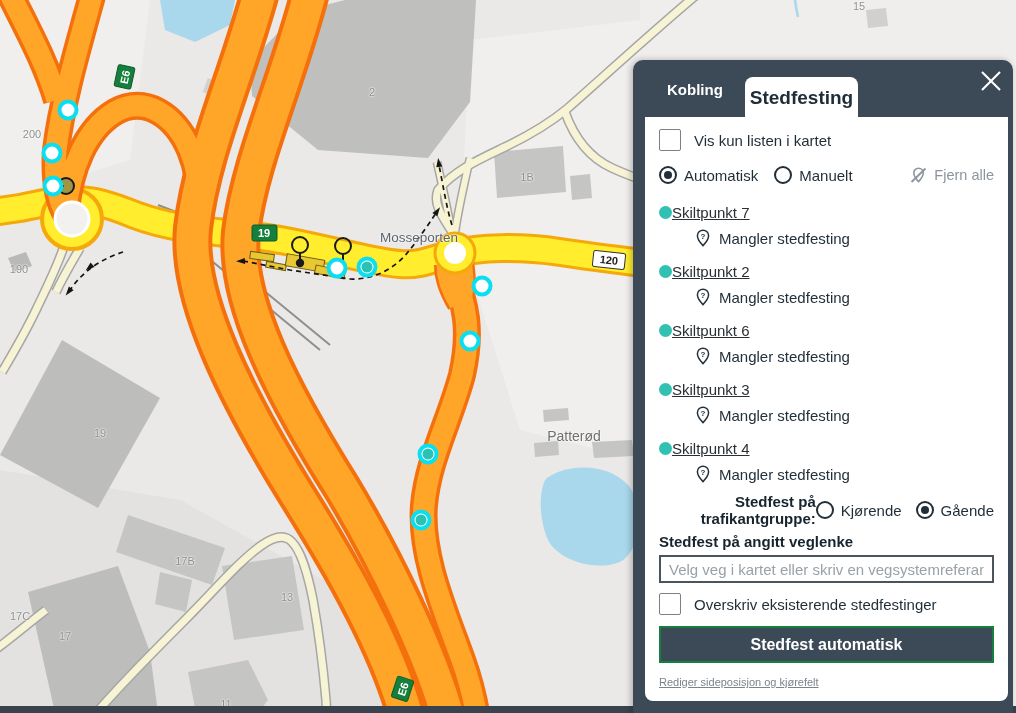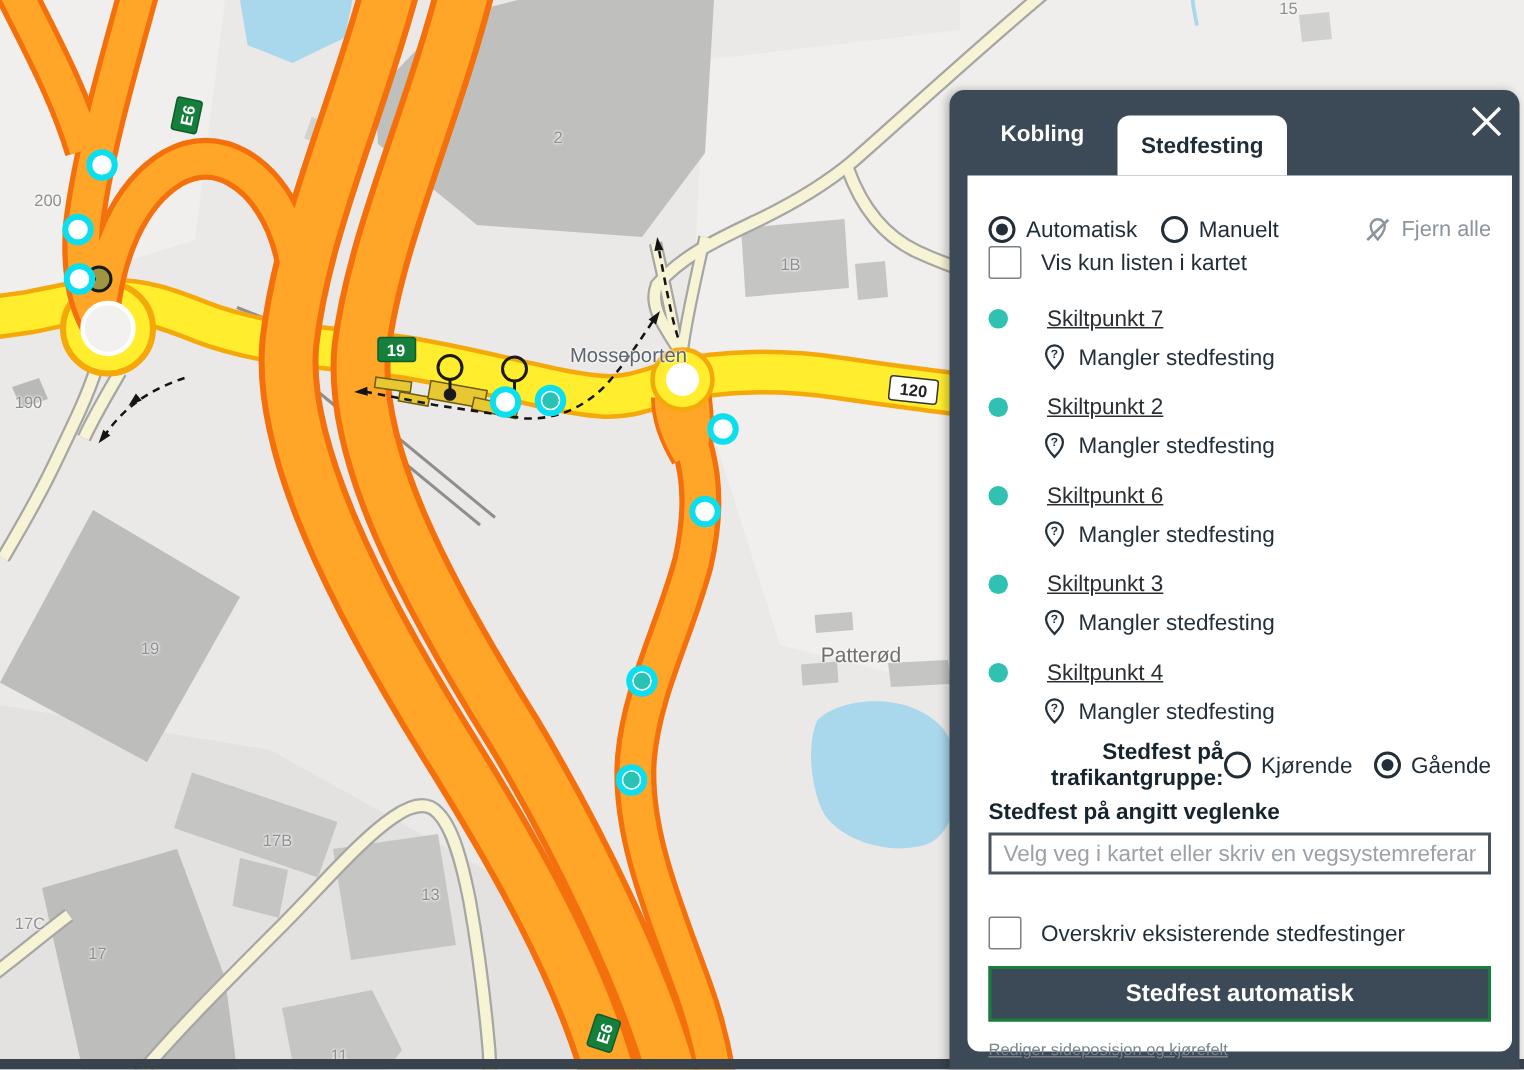--- a/index.html
+++ b/index.html
@@ -15,49 +15,49 @@
   .lbl-num{color:#8F8F8F;font-size:11px;}
   .bottom-bar{position:absolute;left:0;right:0;bottom:0;height:7px;background:#39434D;}
   
   .panel{position:absolute;left:633px;top:60px;width:380px;bottom:0;background:#3C4A57;
          border-radius:10px 10px 0 0;box-shadow:-2px 0 6px rgba(0,0,0,.25);}
   .panel-header{position:relative;height:57px;}
   .tab-plain{position:absolute;left:34px;top:0;height:57px;line-height:60px;color:#fff;
              font-weight:bold;font-size:15px;cursor:pointer;}
   .tab-active{position:absolute;left:112px;top:17px;width:113px;height:40px;background:#fff;
               border-radius:8px 8px 0 0;text-align:center;line-height:42px;font-weight:bold;
-              font-size:15px;color:#1F2D38;cursor:pointer;}
+              font-size:19px;color:#1F2D38;cursor:pointer;}
   .close-btn{position:absolute;right:10px;top:9px;width:24px;height:24px;cursor:pointer;}
   .card{position:absolute;left:12px;top:57px;right:5px;bottom:12px;background:#fff;
         border-radius:0 0 8px 8px;padding:12px 14px;box-sizing:border-box;
         font-size:15px;color:#1F2D38;}
   .row{display:flex;align-items:center;}
   .chk{width:20px;height:20px;border:1px solid #7A8288;border-radius:2px;background:#fff;
        flex:0 0 auto;margin-right:13px;cursor:pointer;}
   .radio{width:18px;height:18px;border:2px solid #222E38;border-radius:50%;box-sizing:border-box;
          flex:0 0 auto;margin-right:7px;position:relative;cursor:pointer;background:#fff;}
   .radio.sel::after{content:"";position:absolute;left:3px;top:3px;width:8px;height:8px;
          border-radius:50%;background:#222E38;}
   .mode-row{margin-top:13px;height:22px;}
   .fjern{margin-left:auto;display:flex;align-items:center;gap:6px;color:#8C959D;
          font-size:14.5px;cursor:pointer;}
   .list{margin-top:17px;}
-  .sp-head{display:flex;align-items:center;gap:26px;height:18px;margin-bottom:8px;}
+  .sp-head{display:flex;align-items:center;gap:0;height:18px;margin-bottom:8px;}
   .sp-dot{width:13px;height:13px;border-radius:50%;background:#30C1B2;flex:0 0 auto;}
   .sp-link{color:#2A2F33;text-decoration:underline;cursor:pointer;}
   .sp-status{display:flex;align-items:center;gap:8px;margin-left:36px;height:18px;margin-bottom:15px;color:#23313C;}
   .b{font-weight:bold;color:#16242E;}
   .traffic-row{margin-top:4px;height:24px;text-align:right;}
   .traffic-row .radio{margin-left:14px;}
   .lbl-veglenke{margin-top:11px;font-weight:bold;color:#16242E;}
   .veg-input{display:block;width:100%;height:28px;margin-top:5px;border:2px solid #4A545C;
              border-radius:0;box-sizing:border-box;padding:0 8px;font-size:15px;
              font-family:inherit;color:#1F2D38;}
   .veg-input::placeholder{color:#9AA1A7;opacity:1;}
-  .ow-row{margin-top:28px;height:22px;align-items:center;}
+  .ow-row{margin-top:10px;height:22px;align-items:center;}
   .submit-btn{margin-top:11px;width:100%;height:37px;background:#3C4A57;color:#fff;
               font-weight:bold;font-size:16px;border:2px solid #15803d;cursor:pointer;
               font-family:inherit;}
   .edit-link{display:inline-block;margin-top:13px;color:#7A848D;text-decoration:underline;
              font-size:11px;cursor:pointer;}
 </style>
 </head>
 <body>
 
 <div class="stage">
@@ -274,39 +274,39 @@
       <div class="tab-plain">Kobling</div>
       <div class="tab-active">Stedfesting</div>
       <svg class="close-btn" viewBox="0 0 24 24">
         <line x1="3" y1="3" x2="21" y2="21" stroke="#fff" stroke-width="2.2"></line>
         <line x1="21" y1="3" x2="3" y2="21" stroke="#fff" stroke-width="2.2"></line>
       </svg>
     </div>
 
     <div class="card">
 
+      <div class="row">
+        <span class="chk"></span>
+        <span>Vis kun listen i kartet</span>
+      </div>
+
       <div class="row mode-row">
         <span class="radio sel"></span>
         <span style="margin-right:16px;">Automatisk</span>
         <span class="radio"></span>
         <span>Manuelt</span>
         <span class="fjern">
           <svg width="19" height="19" viewBox="0 0 19 19">
             <path d="M9.5,2.2 C6.9,2.2 4.8,4.3 4.8,6.9 C4.8,10.4 9.5,15.6 9.5,15.6 C9.5,15.6 14.2,10.4 14.2,6.9 C14.2,4.3 12.1,2.2 9.5,2.2 Z" fill="none" stroke="#8C959D" stroke-width="1.6"></path>
             <line x1="2.5" y1="16" x2="16.5" y2="2.5" stroke="#8C959D" stroke-width="1.8"></line>
           </svg>
           <span>Fjern alle</span>
         </span>
       </div>
 
-      <div class="row">
-        <span class="chk"></span>
-        <span>Vis kun listen i kartet</span>
-      </div>
-
       <div class="list">
 
         <div>
           <div class="sp-head">
             <span class="sp-dot"></span>
             <span class="sp-link">Skiltpunkt 7</span>
           </div>
           <div class="sp-status">
             <svg width="16" height="18" viewBox="0 0 16 18">
               <path d="M8,1.2 C4.9,1.2 2.4,3.7 2.4,6.8 C2.4,10.9 8,16.6 8,16.6 C8,16.6 13.6,10.9 13.6,6.8 C13.6,3.7 11.1,1.2 8,1.2 Z" fill="none" stroke="#23313C" stroke-width="1.5"></path>

